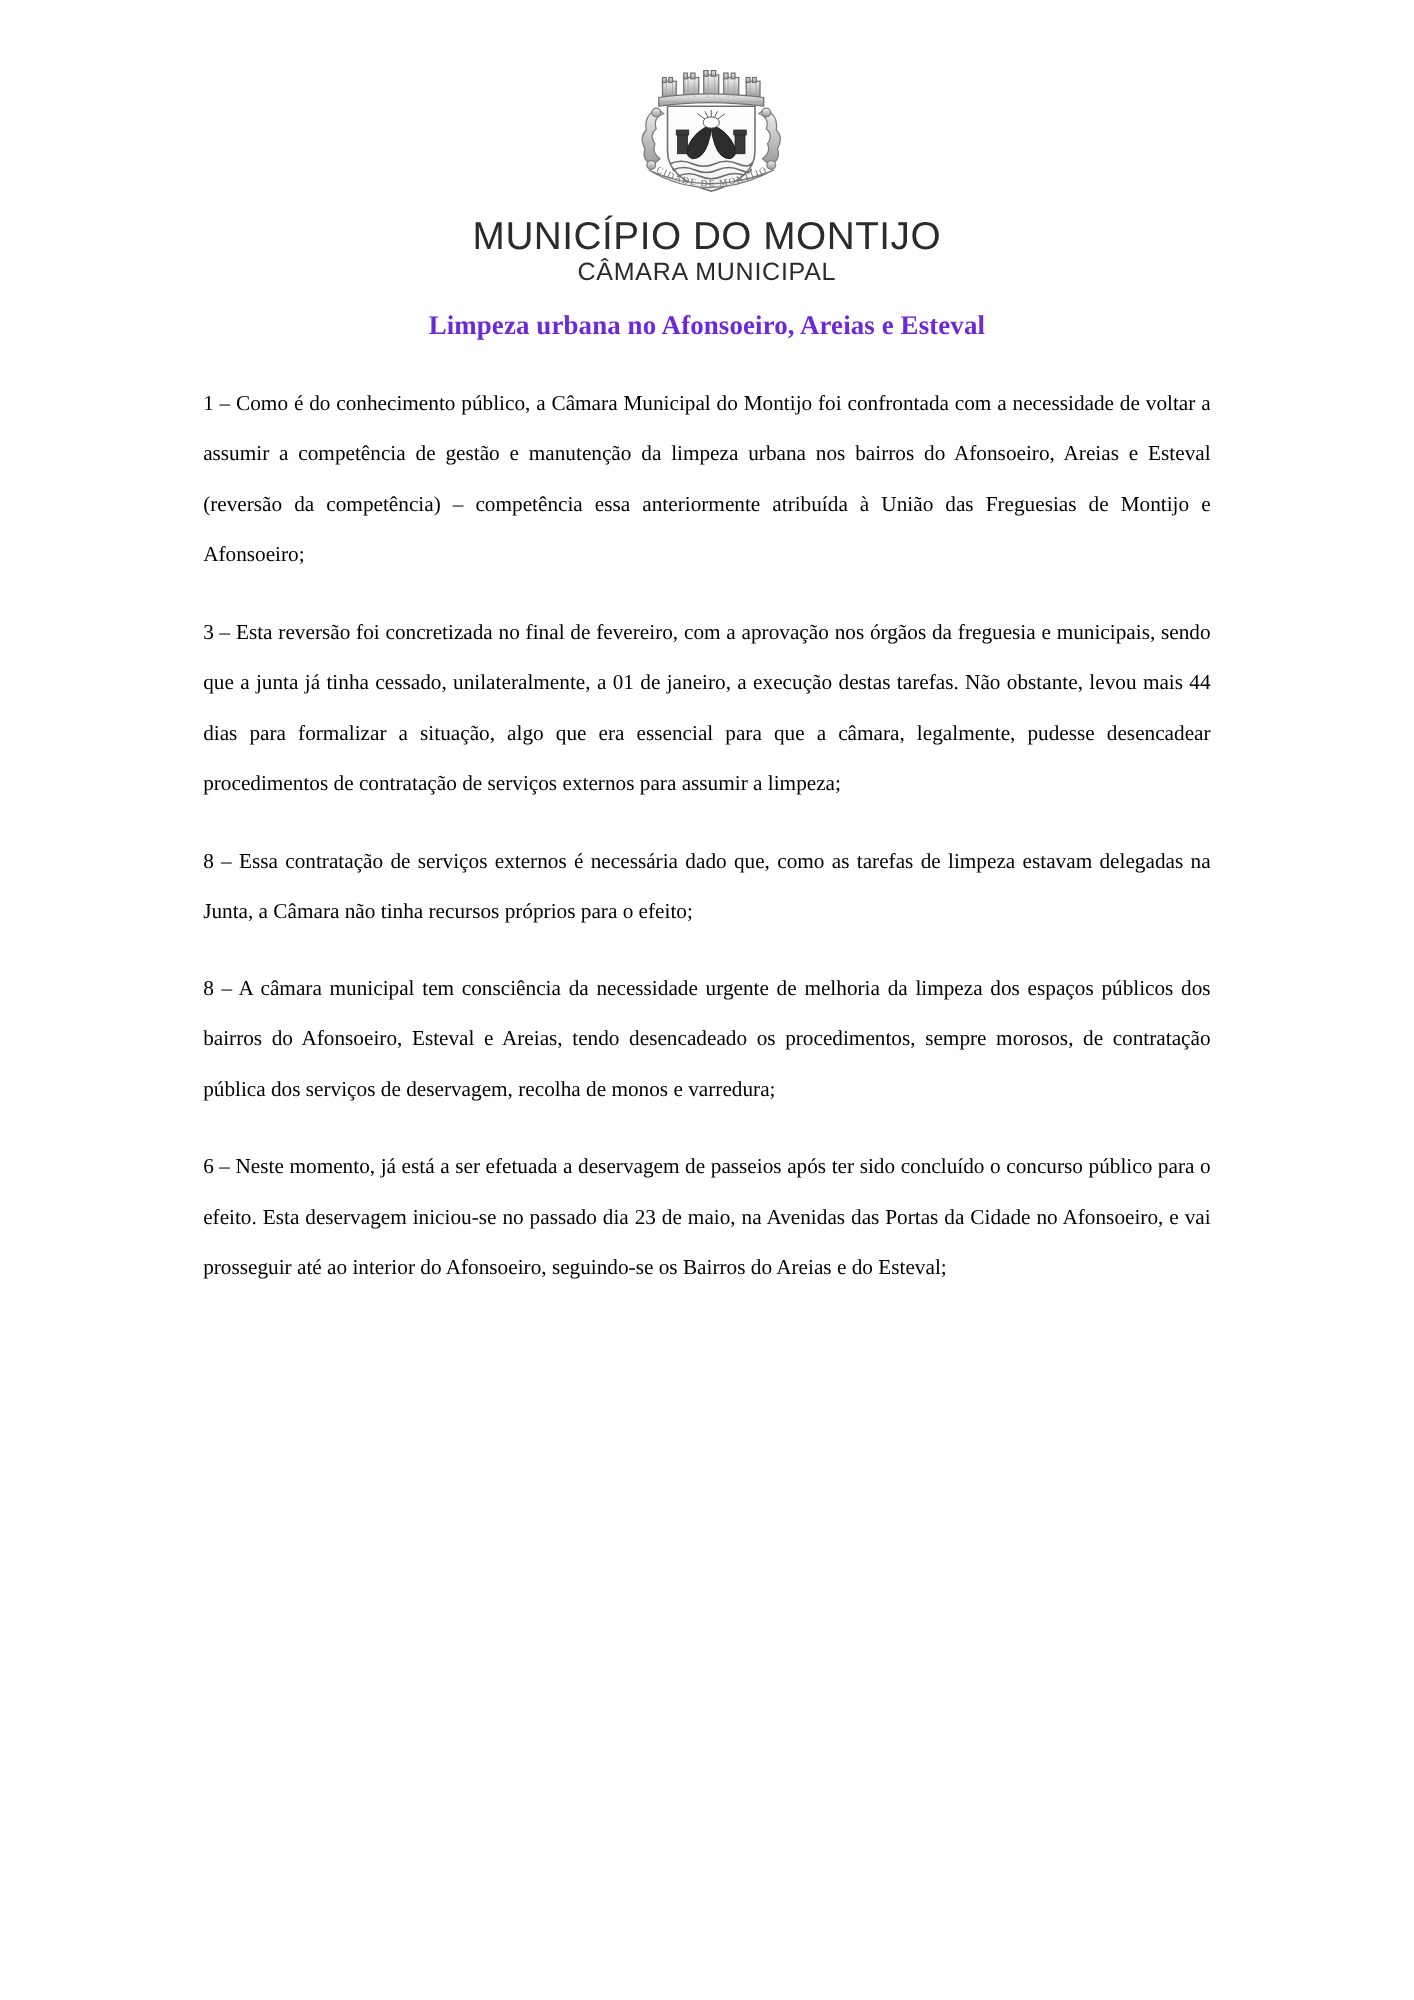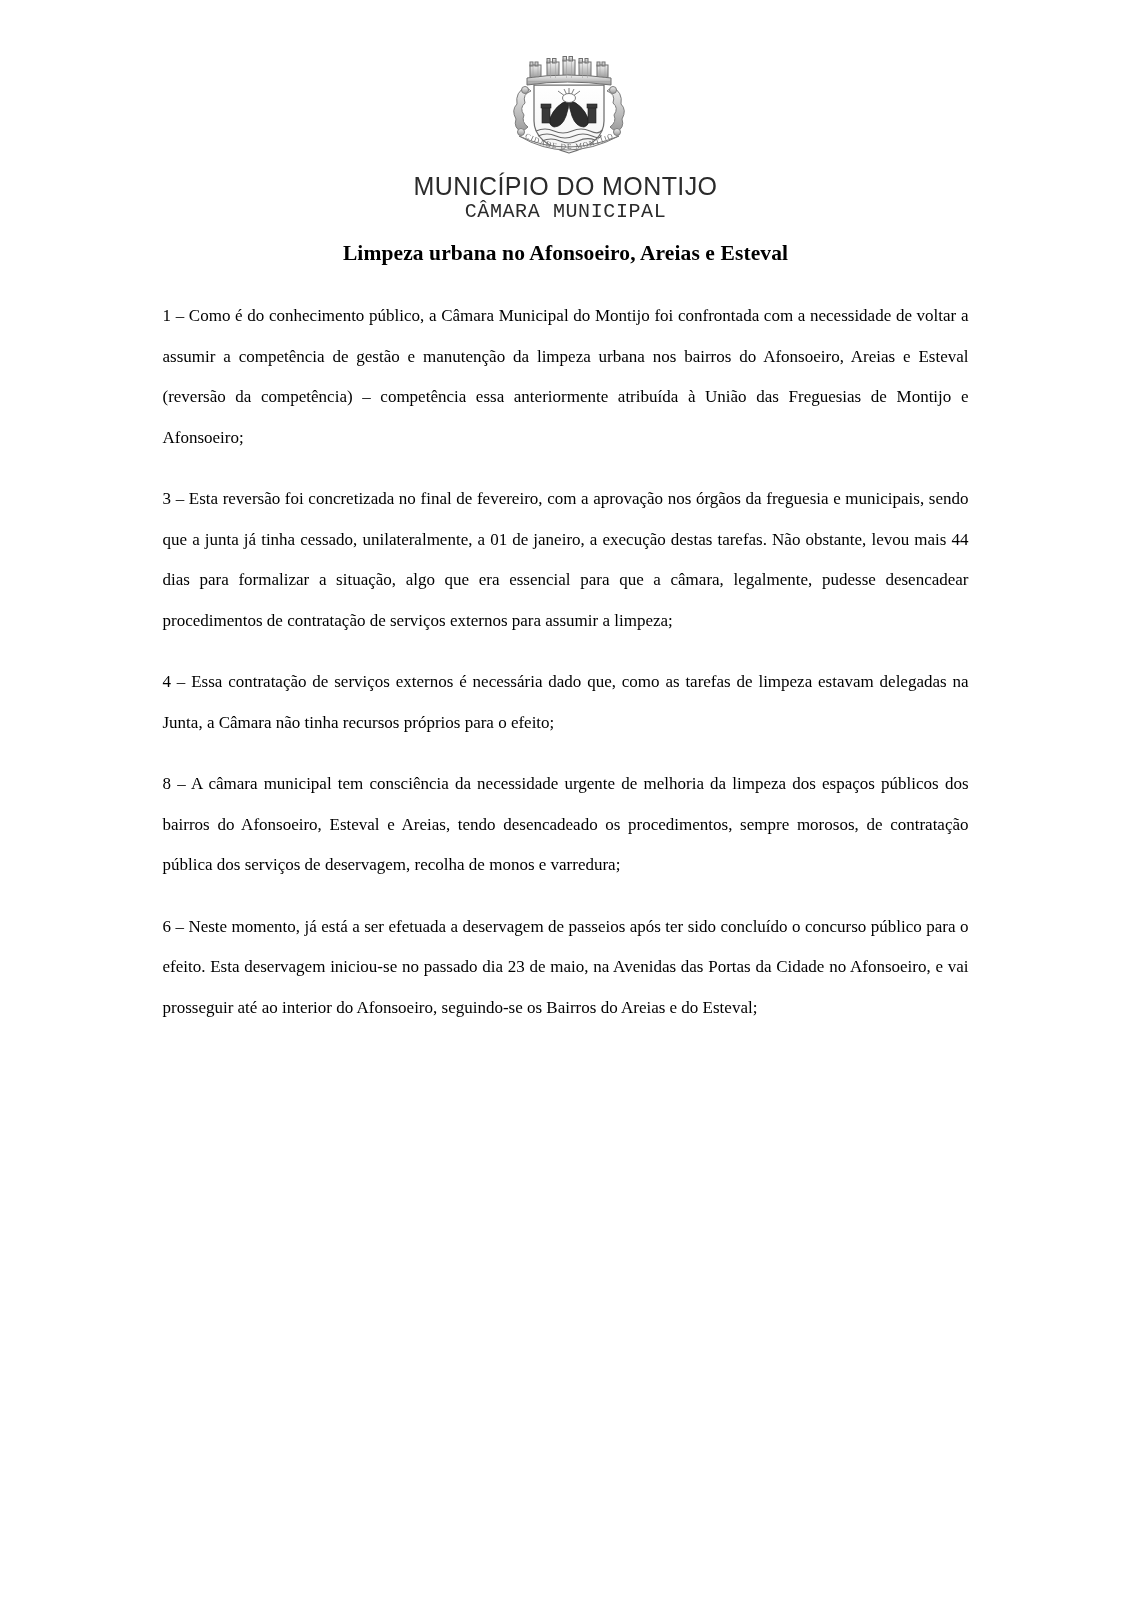--- a/index.html
+++ b/index.html
@@ -27,45 +27,45 @@
     align-items: center;
   }
   .crest {
     width: 124px;
     height: 112px;
     display: block;
   }
   .org-name {
     margin-top: 8px;
     font-family: "Liberation Sans", "DejaVu Sans", sans-serif;
-    font-size: 25px;
+    font-size: 31px;
     letter-spacing: 0.4px;
     color: #2b2b2b;
     line-height: 1.12;
     text-align: center;
     white-space: nowrap;
   }
   .org-sub {
-    font-family: Liberation Mono, monospace;
+    font-family: Liberation Sans, sans-serif;
     font-size: 20px;
     letter-spacing: 0.6px;
     color: #2b2b2b;
     line-height: 1.15;
     text-align: center;
     white-space: nowrap;
   }
 
   
   .doc-title {
     margin: 18px 0 0 0;
     text-align: center;
     font-weight: bold;
     font-size: 21.5px;
     letter-spacing: 0.1px;
-    color: #000000;
+    color: #6d28d9;
   }
 
   
   .body-block {
     margin: 0 auto;
     padding-top: 30px;
     width: 806px;           
   }
   .para {
     text-align: justify;
@@ -180,18 +180,18 @@
 
     <div class="org-name">MUNICÍPIO DO MONTIJO</div>
     <div class="org-sub">CÂMARA MUNICIPAL</div>
   </header>
 
   <h1 class="doc-title">Limpeza urbana no Afonsoeiro, Areias e Esteval</h1>
 
   <main class="body-block">
     <p class="para">1 – Como é do conhecimento público, a Câmara Municipal do Montijo foi confrontada com a necessidade de voltar a assumir a competência de gestão e manutenção da limpeza urbana nos bairros do Afonsoeiro, Areias e Esteval (reversão da competência) – competência essa anteriormente atribuída à União das Freguesias de Montijo e Afonsoeiro;</p>
     <p class="para">3 – Esta reversão foi concretizada no final de fevereiro, com a aprovação nos órgãos da freguesia e municipais, sendo que a junta já tinha cessado, unilateralmente, a 01 de janeiro, a execução destas tarefas.  Não obstante, levou mais 44 dias para formalizar a situação, algo que era essencial para que a câmara, legalmente, pudesse desencadear procedimentos de contratação de serviços externos para assumir a limpeza;</p>
-    <p class="para">4 – Essa contratação de serviços externos é necessária dado que, como as tarefas de limpeza estavam delegadas na Junta, a Câmara não tinha recursos próprios para o efeito;</p>
+    <p class="para">8 – Essa contratação de serviços externos é necessária dado que, como as tarefas de limpeza estavam delegadas na Junta, a Câmara não tinha recursos próprios para o efeito;</p>
     <p class="para">8 – A câmara municipal tem consciência da necessidade urgente de melhoria da limpeza dos espaços públicos dos bairros do Afonsoeiro, Esteval e Areias, tendo desencadeado os procedimentos, sempre morosos, de contratação pública dos serviços de deservagem, recolha de monos e varredura;</p>
     <p class="para">6 – Neste momento, já está a ser efetuada a deservagem de passeios após ter sido concluído o concurso público para o efeito. Esta deservagem iniciou-se no passado dia 23 de maio, na Avenidas das Portas da Cidade no Afonsoeiro, e vai prosseguir até ao interior do Afonsoeiro, seguindo-se os Bairros do Areias e do Esteval;</p>
   </main>
 
 </div>
 
 </body></html>

